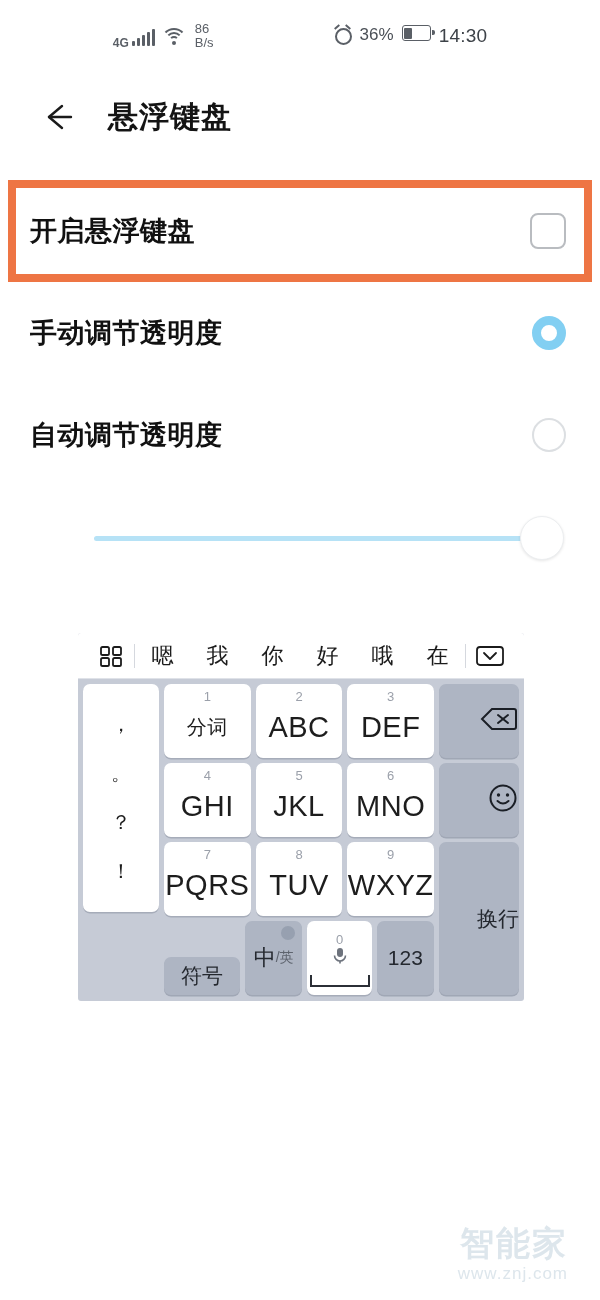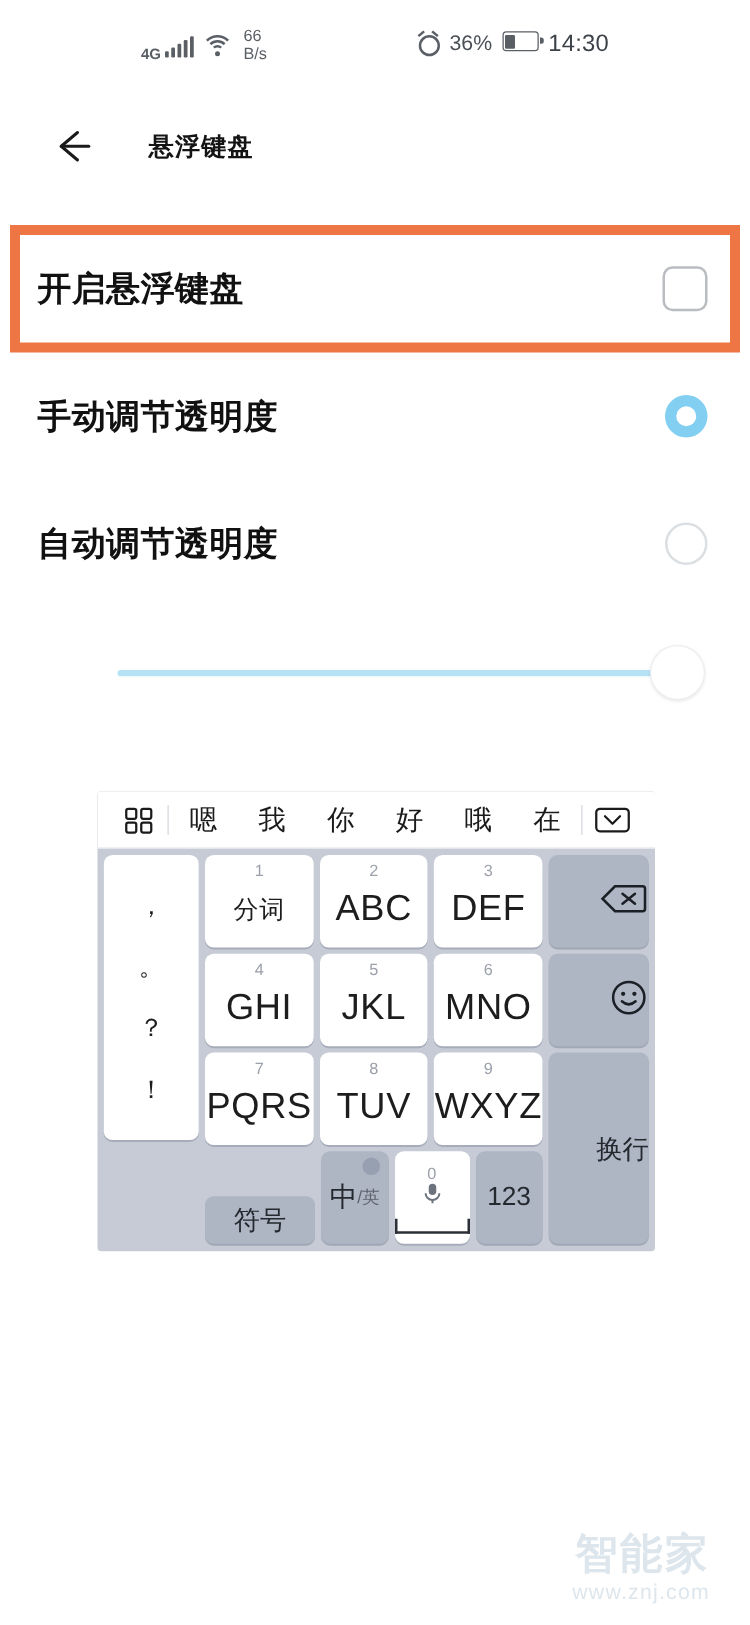--- a/index.html
+++ b/index.html
@@ -148,24 +148,24 @@
     padding-left: 38px;
     box-sizing: border-box;
   }
   .back-arrow {
     width: 40px; height: 40px;
     position: relative;
     flex: 0 0 auto;
   }
   .back-arrow svg { display: block; }
   .page-title {
-    font-size: 20px;
+    font-size: 30px;
     color: #141414;
     font-weight: bold;
-    margin-left: 41px;
+    margin-left: 30px;
     letter-spacing: 1px;
   }
 
   
   .settings {
     position: absolute;
     top: 180px; left: 0;
     width: 600px;
   }
   .setting-row {
@@ -381,21 +381,21 @@
     justify-content: center;
     background: #aeb5c3;
     box-shadow: 0 1.5px 0 rgba(130,138,155,.55);
     font-size: 21px;
     color: #24282f;
   }
   .bkey.white {
     background: #ffffff;
     box-shadow: 0 1.5px 0 rgba(140,148,163,.55);
   }
-  .bkey.symbol { width: 88px; flex: 0 0 auto; margin-top: 36px; }
+  .bkey.symbol { width: 76px; flex: 0 0 auto; margin-top: 36px; }
   .bkey.lang   { flex: 1; }
   .bkey.space  { flex: 1.12; flex-direction: column; gap: 0; }
   .bkey.num    { flex: 1; }
   .lang-main { font-size: 22px; }
   .lang-sub  { font-size: 14px; color: #5e646e; }
   .globe-badge {
     position: absolute;
     top: 5px; right: 7px;
     width: 14px; height: 14px;
     border-radius: 50%;
@@ -443,21 +443,21 @@
         <i></i>
         <i></i>
     </span>
     <span class="wifi-icon">
       <span class="a"></span>
         <span class="b"></span>
         <span class="c"></span>
         <span class="dot"></span>
     </span>
     <span class="net-speed">
-      <span>66</span>
+      <span>86</span>
       <span>B/s</span>
     </span>
   </div>
   <div class="status-right">
     <span class="alarm-icon">
       <span class="ear-l"></span>
         <span class="ear-r"></span>
         <span class="face"></span>
     </span>
     <span class="battery-pct">36%</span>

